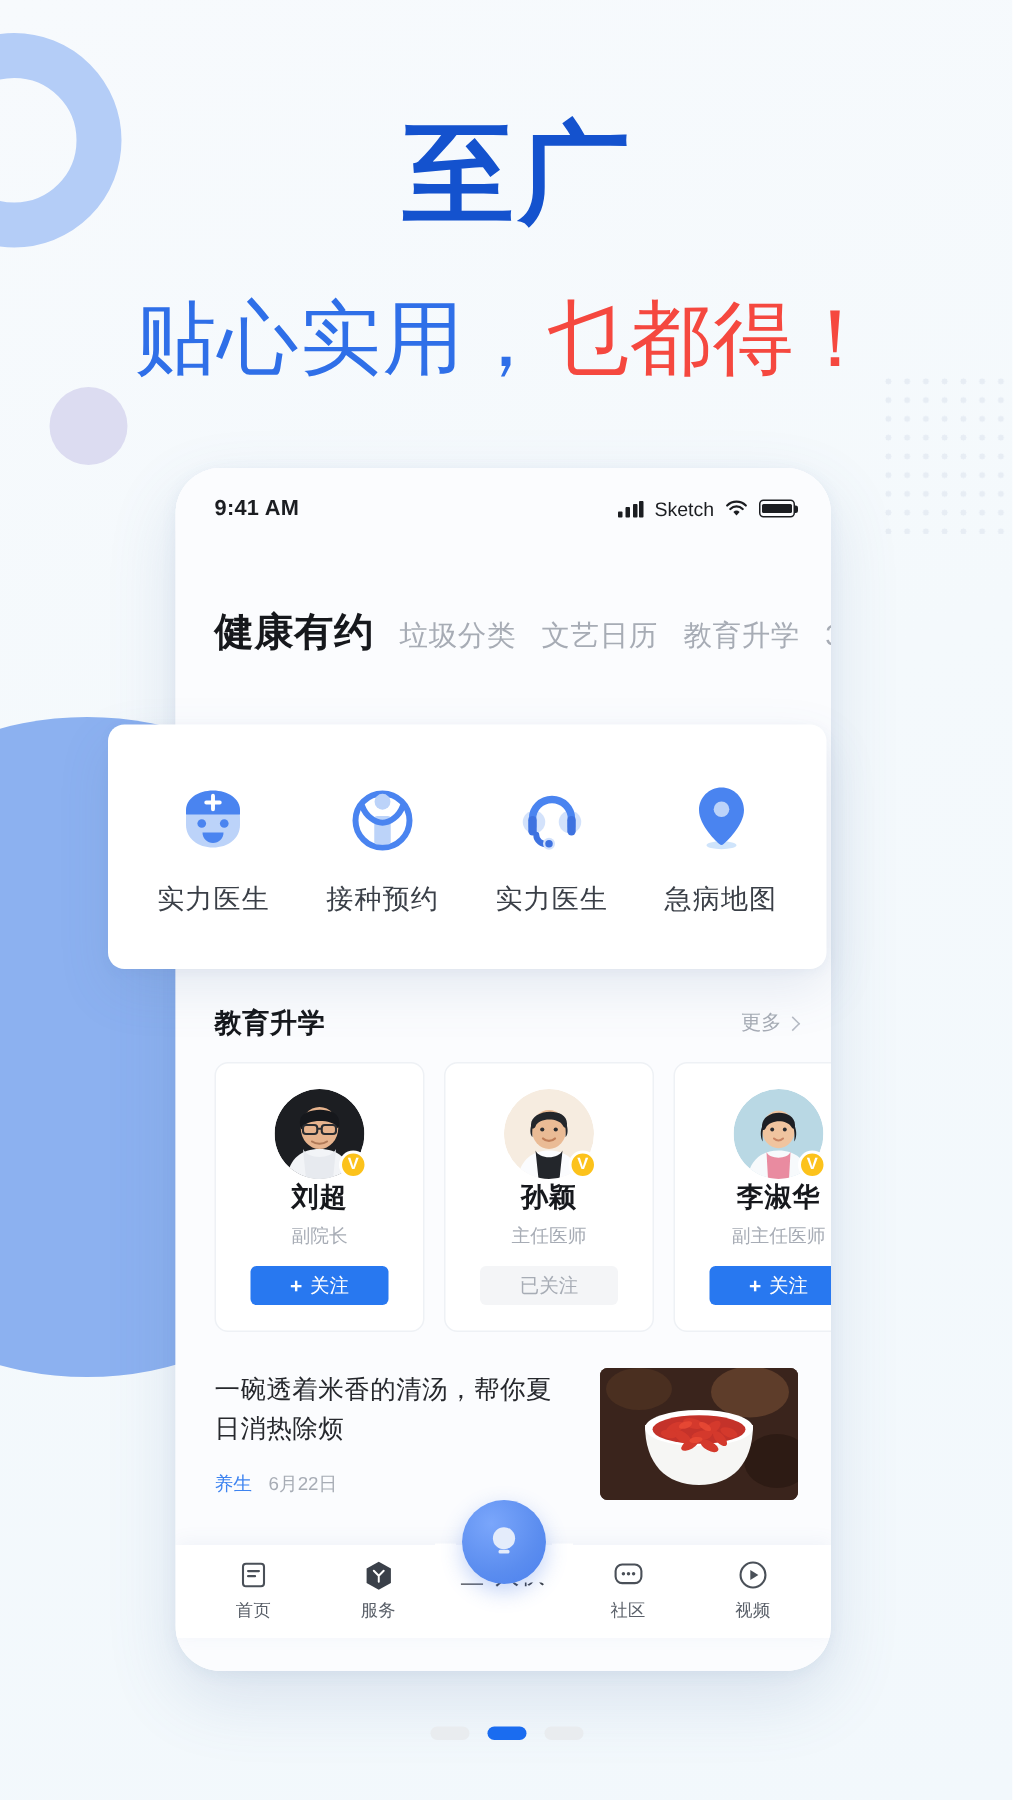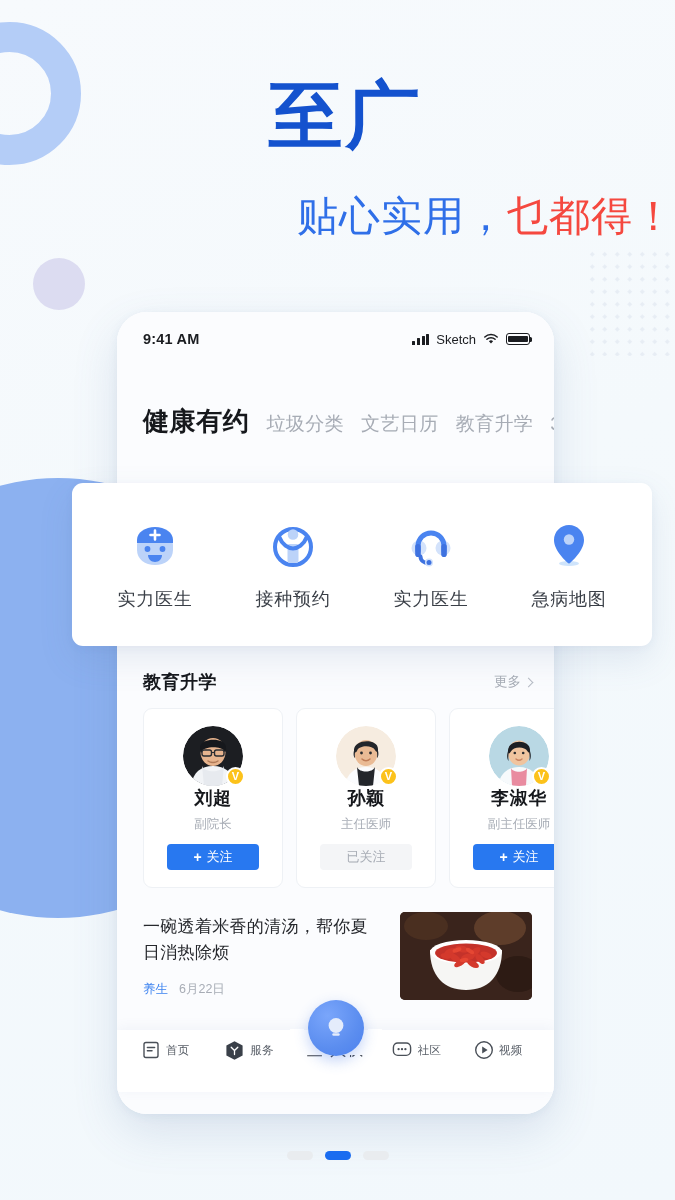--- a/index.html
+++ b/index.html
@@ -41,24 +41,23 @@
 
   
   .headline {
     position: absolute; top: 78px; left: 0; width: 100%;
     text-align: center;
     font-size: 74px; line-height: 1.02; font-weight: 700;
     color: #1452ce; letter-spacing: 3px; padding-left: 16px;
   }
   .subline {
     position: absolute; top: 198px; left: 0; width: 100%;
-    text-align: right;
-    font-size: 41px; line-height: 1.05; font-weight: 500;
+    text-align: center;
+    font-size: 54px; line-height: 1.05; font-weight: 500;
     letter-spacing: 1px;
-    font-family: Liberation Mono, monospace;
   }
   .subline .blue { color: #2f6fe8; }
   .subline .red  { color: #f5483f; }
 
   
   .phone {
     position: absolute; left: 117px; top: 312px;
     width: 437px; height: 802px;
     background: #ffffff;
     border-radius: 30px;
@@ -164,21 +163,21 @@
 
   
   .navbar {
     position: absolute; left: 0; right: 0; bottom: 22px; height: 62px;
     background: #ffffff;
     display: flex; align-items: flex-start; justify-content: space-between;
     padding: 9px 24px 0 24px;
     box-shadow: 0 -2px 12px rgba(90,120,170,.07);
   }
   .nav-item {
-    width: 56px; display: flex; flex-direction: row; align-items: center; gap: 5px;
+    width: 56px; display: flex; flex-direction: column; align-items: center; gap: 5px;
   }
   .nav-label { font-size: 11.5px; color: #5a6069; letter-spacing: .3px; }
   .nav-ico { height: 22px; display: flex; align-items: center; justify-content: center; }
   .nav-spacer { width: 56px; }
   .fab {
     position: absolute; left: 50%; top: -30px; transform: translateX(-50%);
     width: 56px; height: 56px; border-radius: 50%;
     background: radial-gradient(circle at 35% 28%, #7aa6fb 0%, #5b8def 60%, #4b80ee 100%);
     display: flex; align-items: center; justify-content: center;
     box-shadow: 0 5px 14px rgba(70,120,230,.32);
@@ -192,21 +191,21 @@
   }
   .fab-behind-text {
     position: absolute; left: 50%; top: 10px; transform: translateX(-50%);
     font-size: 16px; color: #2b2f36; white-space: nowrap; z-index: 4;
     letter-spacing: 1px; opacity: .92;
   }
 
   
   .icon-card {
     position: absolute; left: 72px; top: 483px;
-    width: 580px; height: 163px;
+    width: 479px; height: 163px;
     background: #fff; border-radius: 11px;
     box-shadow: 0 14px 34px rgba(85,115,165,.13), 0 2px 8px rgba(85,115,165,.06);
     display: flex; align-items: center; justify-content: space-around;
     padding: 0 14px;
     z-index: 20;
   }
   .icon-cell { display: flex; flex-direction: column; align-items: center; gap: 15px; width: 96px; }
   .icon-glyph { width: 54px; height: 54px; display: flex; align-items: center; justify-content: center; }
   .icon-label { font-size: 18px; color: #3a3f47; letter-spacing: .8px; }
 

